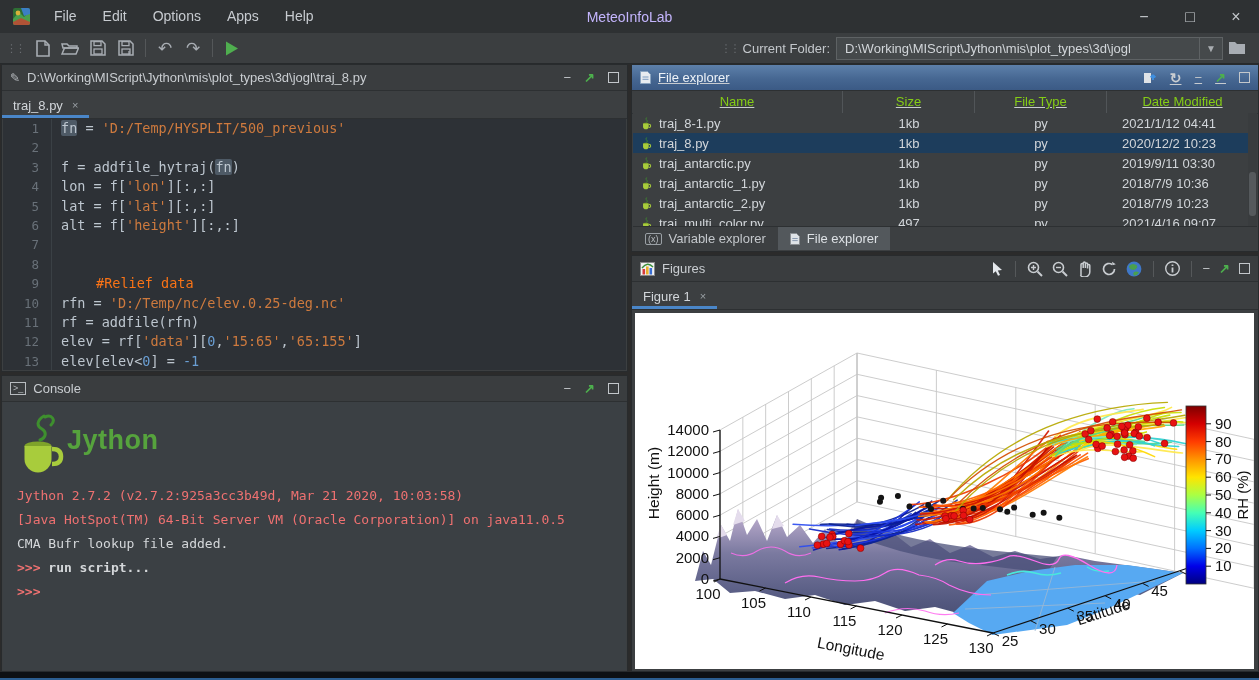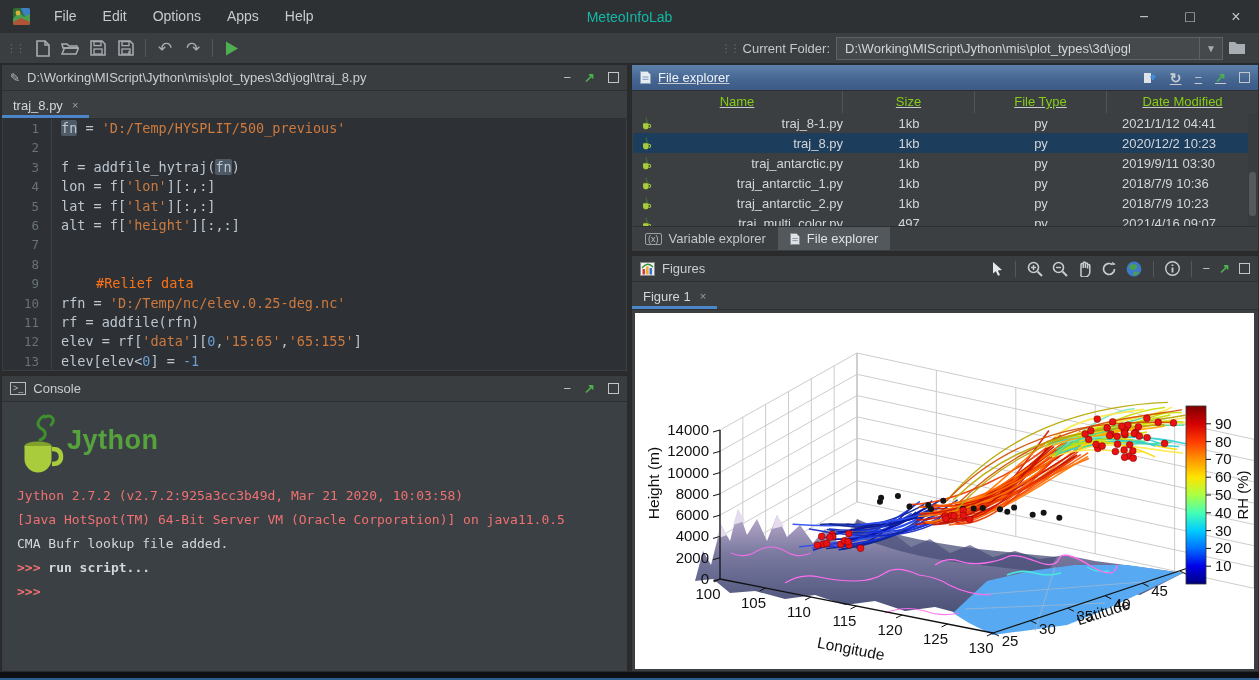--- a/index.html
+++ b/index.html
@@ -2,21 +2,21 @@
 <html><head>
 <meta charset="utf-8">
 <style>
   html,body{margin:0;padding:0;}
   body{width:1259px;height:680px;background:#2b2b2b;overflow:hidden;position:relative;
        font-family:"Liberation Sans",sans-serif;color:#c7cbd0;-webkit-font-smoothing:antialiased;}
   
   .titlebar{position:absolute;left:0;top:0;right:0;height:33px;background:#2e3133;display:flex;align-items:center;}
   .app-icon{width:17px;height:17px;margin:0 11px 0 13px;border-radius:2px;overflow:hidden;flex:0 0 auto;}
   .menu-item{padding:0 13px;font-size:14px;color:#c7cbd0;line-height:33px;cursor:default;}
-  .title-center{position:absolute;left:0;right:0;text-align:center;font-size:14px;color:#14b8a6;pointer-events:none;}
+  .title-center{position:absolute;left:0;right:0;text-align:center;font-size:14px;color:#c4b5fd;pointer-events:none;}
   .win-controls{margin-left:auto;display:flex;z-index:2;}
   .win-btn{width:46px;height:33px;display:flex;align-items:center;justify-content:center;font-size:16px;color:#c3c7cb;}
   
   .toolbar{position:absolute;left:0;top:33px;right:0;height:30px;background:#3b3e40;border-bottom:1px solid #272a2c;display:flex;align-items:center;}
   .drag-dots{color:#6a6e72;font-size:11px;letter-spacing:-2px;margin:0 4px 0 6px;line-height:10px;}
   .tb-btn{width:28px;height:26px;display:flex;align-items:center;justify-content:center;}
   .tb-sep{width:1px;height:18px;background:#545759;margin:0 5px;}
   .tb-right{margin-left:auto;display:flex;align-items:center;padding-right:8px;}
   .cf-label{font-size:13px;color:#c3c7cb;margin-right:6px;}
   .cf-box{width:385px;height:21px;background:#45494b;border:1px solid #5e6264;display:flex;align-items:center;font-size:13px;color:#d2d6da;}
@@ -54,21 +54,21 @@
   
   #fileexp{left:631px;top:64px;width:628px;height:188px;text-decoration:underline;}
   .ftable-head{display:flex;height:22px;background:#3c3f41;border-bottom:1px solid #303335;font-size:13px;color:#84cc16;align-items:flex-end;}
   .fth{text-align:center;border-left:1px solid #515558;box-sizing:border-box;height:100%;line-height:22px;}
   .fth:first-child{border-left:none;}
   .col-name{width:210px;flex:0 0 210px;} .col-size{width:132px;flex:0 0 132px;}
   .col-type{width:132px;flex:0 0 132px;} .col-date{flex:1;}
   .frows{position:absolute;left:1px;right:1px;top:48px;bottom:24px;overflow:hidden;background:#3c3f41;}
   .frow{display:flex;height:20px;align-items:center;font-size:13px;color:#d2d6da;}
   .frow.selected{background:#1d3d5c;}
-  .fc{white-space:nowrap;overflow:hidden;box-sizing:border-box;justify-content:space-between;}
+  .fc{white-space:nowrap;overflow:hidden;box-sizing:border-box;}
   .fc.name{display:flex;align-items:center;gap:6px;padding-left:7px;}
   .fc.ctr{text-align:center;} .fc.date{padding-left:15px;}
   .fscroll{position:absolute;right:1px;top:48px;bottom:24px;width:9px;background:#393c3e;}
   .fthumb{position:absolute;left:1px;right:1px;top:52%;height:44px;background:#55595c;border-radius:3px;}
   .btabs{position:absolute;left:1px;right:1px;bottom:1px;height:23px;background:#3c3f41;border-top:1px solid #2d3032;display:flex;}
   .btab{display:flex;align-items:center;gap:7px;padding:0 12px;font-size:13px;color:#c3c7cb;}
   .btab.active{background:#53585c;color:#dde1e5;}
   .vx-icon{font-size:9px;border:1px solid #9aa0a5;border-radius:2px;padding:0 2px;line-height:10px;color:#b8bcc0;}
   
   #figures{left:631px;top:255px;width:628px;height:417px;}

